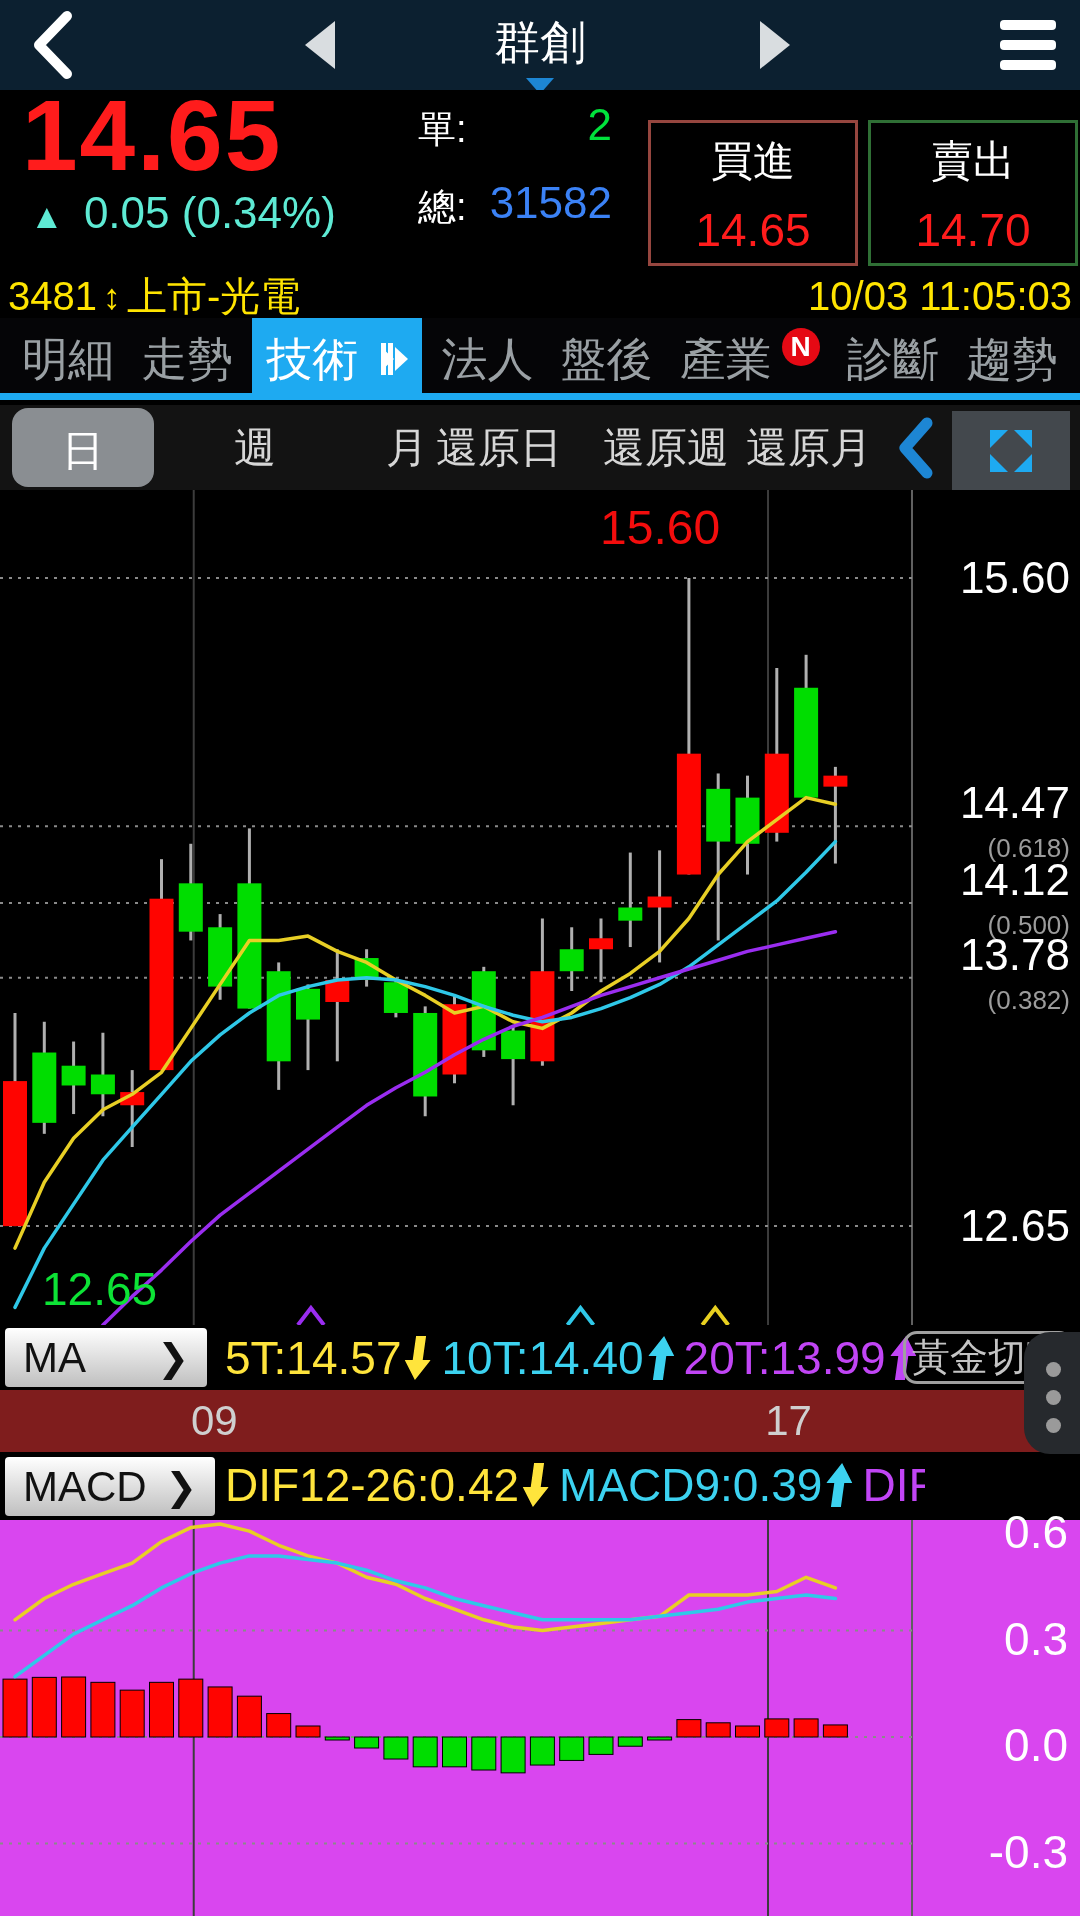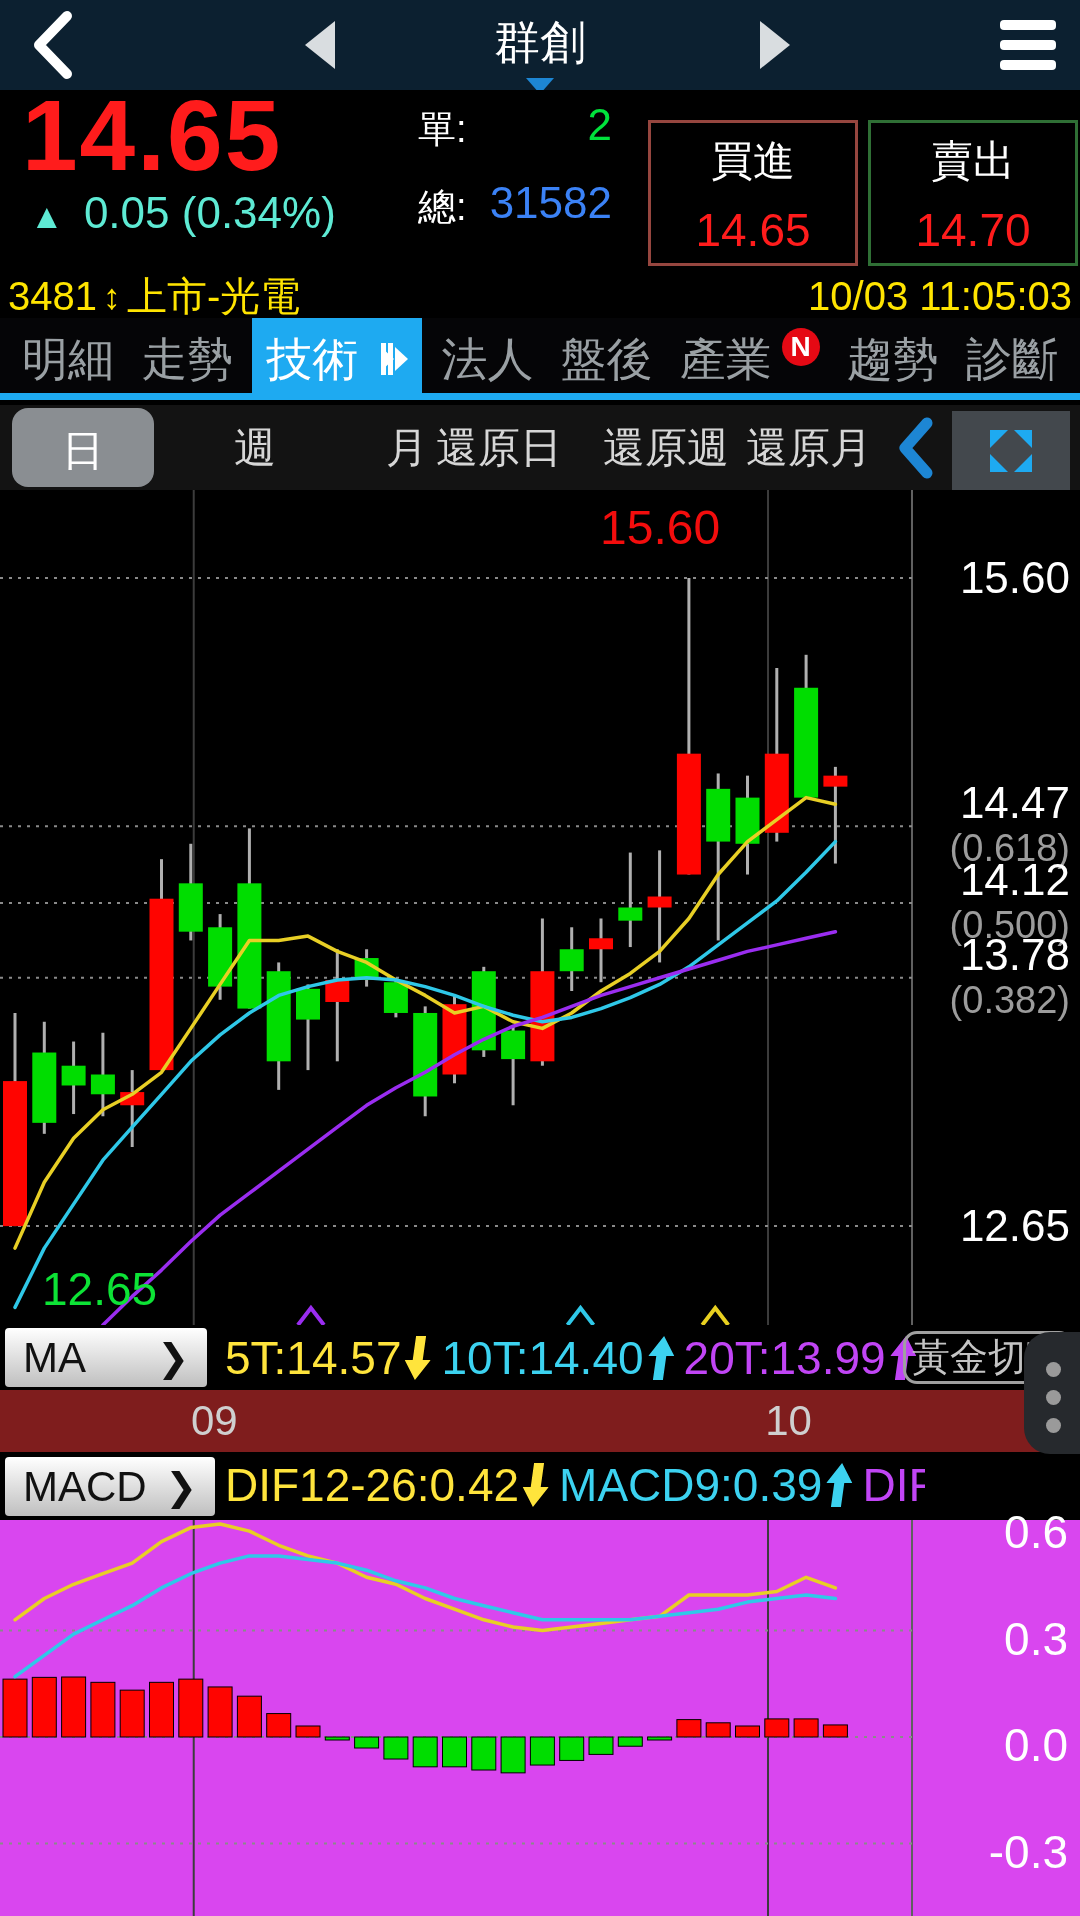--- a/index.html
+++ b/index.html
@@ -58,21 +58,21 @@
   .subtabbar{position:absolute;left:0;top:405px;width:1080px;height:85px;background:#131313;}
   .subtab{position:absolute;top:0;height:85px;color:#d6d6d6;font-size:42px;line-height:85px;text-align:center;}
   .subtab.active{background:#8a8e92;color:#fff;border-radius:16px;top:3px;height:79px;}
   .sub-chevron{position:absolute;left:893px;top:12px;width:44px;height:62px;}
   .expand-btn{position:absolute;left:952px;top:6px;width:118px;height:79px;background:#43484d;
               display:flex;align-items:center;justify-content:center;}
 
   
   .price-chart{position:absolute;left:0;top:490px;width:1080px;height:835px;background:#000;}
   .axis-label{position:absolute;right:10px;text-align:right;color:#fff;font-size:44px;line-height:46px;}
-  .axis-ratio{position:absolute;right:10px;text-align:right;color:#9c9c9c;font-size:38px;line-height:40px;}
+  .axis-ratio{position:absolute;right:10px;text-align:right;color:#9c9c9c;font-size:26px;line-height:40px;}
   .hi-label{position:absolute;color:#f30d0d;font-size:48px;}
   .lo-label{position:absolute;color:#0de336;font-size:46px;}
 
   
   .ma-row{position:absolute;left:0;top:1325px;width:1080px;height:65px;background:#000;}
   .ind-btn{position:absolute;left:5px;top:3px;width:202px;height:59px;border-radius:4px;
            background:linear-gradient(#ffffff,#bfbfbf);color:#111;font-size:42px;
            display:flex;align-items:center;justify-content:space-between;padding:0 18px;}
   .ind-btn .gt{font-size:38px;font-weight:bold;}
   .ind-items{position:absolute;left:225px;top:0;height:65px;display:flex;align-items:center;gap:10px;
@@ -179,24 +179,24 @@
         <span>法人</span>
       </div>
       <div class="tab">
         <span>盤後</span>
       </div>
       <div class="tab">
         <span>產業</span>
         <span class="badge">N</span>
       </div>
       <div class="tab">
+        <span>診斷</span>
+      </div>
+      <div class="tab">
         <span>趨勢</span>
-      </div>
-      <div class="tab">
-        <span>診斷</span>
       </div>
     </nav>
 
   <div class="subtabbar" id="subtabbar">
     <div class="sub-chevron">
       <svg width="44" height="62" viewBox="0 0 44 62">
         <polyline points="34,6 12,31 34,56" fill="none" stroke="#1d86d4" stroke-width="11" stroke-linecap="round" stroke-linejoin="round"></polyline>
       </svg>
     </div>
     <div class="expand-btn">
@@ -387,21 +387,21 @@
           <svg width="26" height="44" viewBox="0 0 26 44" style="transform: skewX(-8deg);">
             <path d="M8 44 L18 44 L18 20 L26 20 L13 0 L0 20 L8 20 Z" fill="#c145f5"></path>
           </svg>
         </div>
       </div>
     <div class="golden-btn">黃金切割</div>
   </div>
 
   <div class="time-axis" id="timeAxis">
       <div class="time-label" style="left: 214.24px;">09</div>
-      <div class="time-label" style="left: 788.52px;">10</div>
+      <div class="time-label" style="left: 788.52px;">17</div>
     </div>
 
   <div class="macd-row">
     <div class="ind-btn">
       <span>MACD</span>
       <span class="gt">❯</span>
     </div>
     <div class="ind-items" id="macdItems">
         <div class="ind-item" style="color: rgb(255, 228, 60);">
           <span>DIF12-26:0.42</span>

